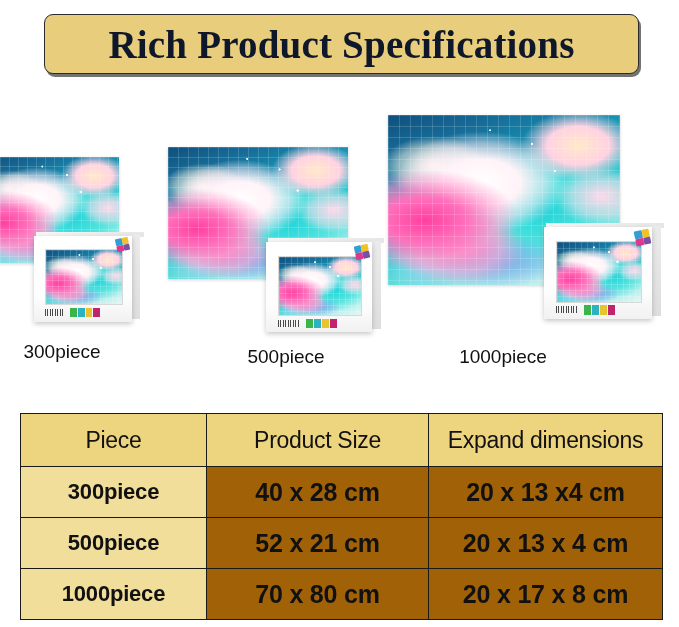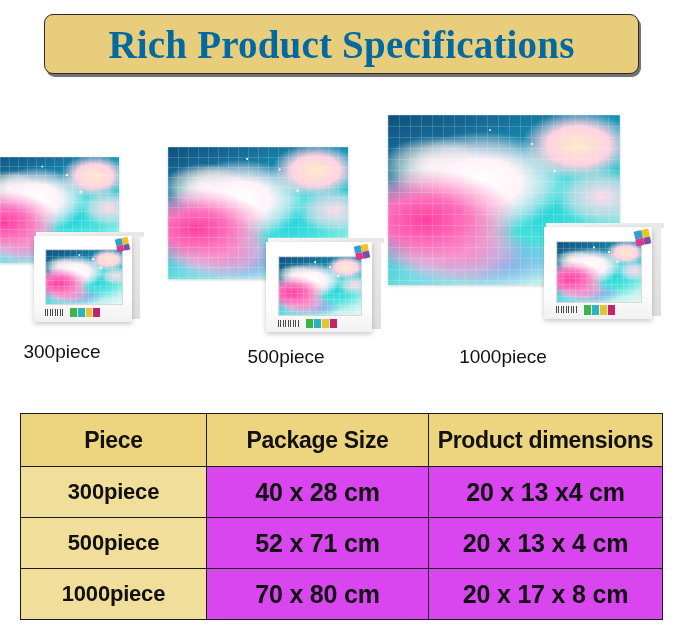--- a/index.html
+++ b/index.html
@@ -17,21 +17,21 @@
     background:#e8ce7c;
     border:1.5px solid #2b2b2b;
     border-radius:9px;
     box-shadow:2px 3px 0 rgba(0,0,0,.55);
     display:flex;align-items:center;justify-content:center;
   }
   #title-text{
     font-family:"Liberation Serif", serif;
     font-weight:bold;
     font-size:39px;
-    color:#0369a1;
+    color:#0f172a;
     letter-spacing:.2px;
     white-space:nowrap;
   }
 
   
   #showcase{
     position:absolute;left:0;top:95px;width:679px;height:280px;
   }
   .product-group{position:absolute;}
 
@@ -133,25 +133,25 @@
     border:1.6px solid #1a1a1a;
     text-align:center;
     vertical-align:middle;
     color:#111;
     padding:0;
   }
   #spec-table thead th{
     background:#edd47e;
     height:52px;
     font-size:23px;
-    font-weight:bold;
+    font-weight:normal;
     letter-spacing:-.3px;
   }
   #spec-table tbody td{
-    background:#d946ef;
+    background:#a16207;
     height:50px;
     font-size:25px;
     font-weight:bold;
     letter-spacing:-.2px;
   }
   #spec-table tbody td.piece-cell{
     background:#f2de9b;
     font-size:22px;
   }
   .col-piece{width:186px;}
@@ -270,33 +270,33 @@
 
 <table id="spec-table">
   <colgroup>
     <col class="col-piece">
       <col class="col-expand">
       <col class="col-pkg">
   </colgroup>
   <thead>
     <tr>
       <th>Piece</th>
-      <th>Package Size</th>
-      <th>Product dimensions</th>
+      <th>Product Size</th>
+      <th>Expand dimensions</th>
     </tr>
   </thead>
   <tbody>
     <tr>
       <td class="piece-cell">300piece</td>
       <td>40 x 28 cm</td>
       <td>20 x 13 x4 cm</td>
     </tr>
     <tr>
       <td class="piece-cell">500piece</td>
-      <td>52 x 71 cm</td>
+      <td>52 x 21 cm</td>
       <td>20 x 13 x 4 cm</td>
     </tr>
     <tr>
       <td class="piece-cell">1000piece</td>
       <td>70 x 80 cm</td>
       <td>20 x 17 x 8 cm</td>
     </tr>
   </tbody>
 </table>
 

